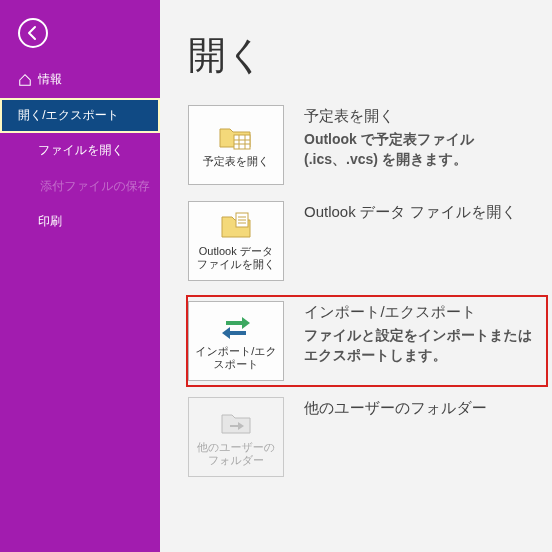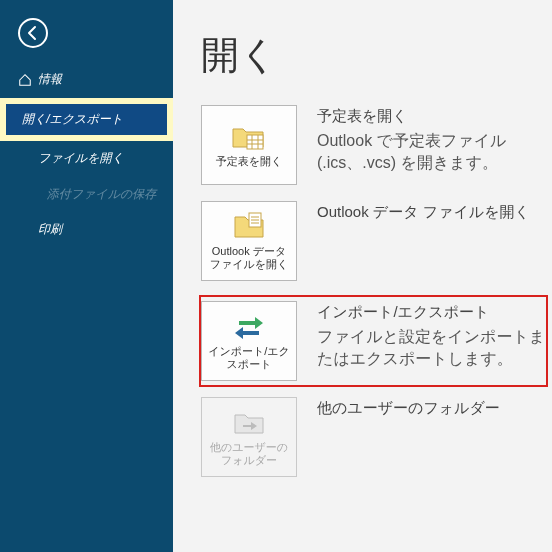--- a/index.html
+++ b/index.html
@@ -3,25 +3,24 @@
 <meta charset="utf-8">
 <style>
   * { margin: 0; padding: 0; box-sizing: border-box; }
   body {
     font-family: "Yu Gothic UI", "Meiryo", sans-serif;
     width: 552px; height: 552px; overflow: hidden;
     background: #f3f3f3;
     display: flex;
   }
   .sidebar {
-    width: 173px;
-    background: #0c4a6e;
+    width: 160px;
+    background: #a21caf;
     color: #fff;
     padding-top: 14px;
-    font-style: italic;
   }
   .back-btn {
     width: 30px; height: 30px;
     border: 2px solid #fff;
     border-radius: 50%;
     margin: 4px 0 14px 18px;
     display: flex; align-items: center; justify-content: center;
     cursor: pointer;
   }
   .menu { list-style: none; }
@@ -29,21 +28,21 @@
     padding: 10px 8px 10px 18px;
     font-size: 12px;
     cursor: pointer;
     display: flex;
     align-items: center;
     gap: 6px;
     line-height: 1.3;
   }
   .menu li.selected {
     background: #104a84;
-    border: 6px solid #fef9c3;
+    border: 2px solid #fef9c3;
     padding: 8px 6px 8px 16px;
   }
   .menu li.disabled { color: rgba(255,255,255,0.35); cursor: default; justify-content: center; }
   .menu .sub-indent { padding-left: 38px; }
   .main {
     flex: 1;
     background: #f3f3f3;
     padding: 30px 6px 10px 28px;
     overflow: hidden;
   }
@@ -92,23 +91,24 @@
   }
   .big-btn.disabled .caption { color: #a7a7a7; }
   .desc { flex: 1; padding-top: 2px; }
   .desc h3 {
     font-size: 15px;
     color: #444;
     font-weight: 400;
     margin-bottom: 4px;
   }
   .desc p {
-    font-size: 16px;
+    font-size: 14px;
     color: #555;
     line-height: 1.4;
+    font-weight: bold;
   }
 </style>
 </head>
 <body>
 
 <div class="sidebar">
   <div class="back-btn">
     <svg width="16" height="16" viewBox="0 0 16 16">
       <path d="M10 2 L4 8 L10 14" stroke="#fff" stroke-width="2" fill="none" stroke-linecap="round" stroke-linejoin="round"></path>
     </svg>

